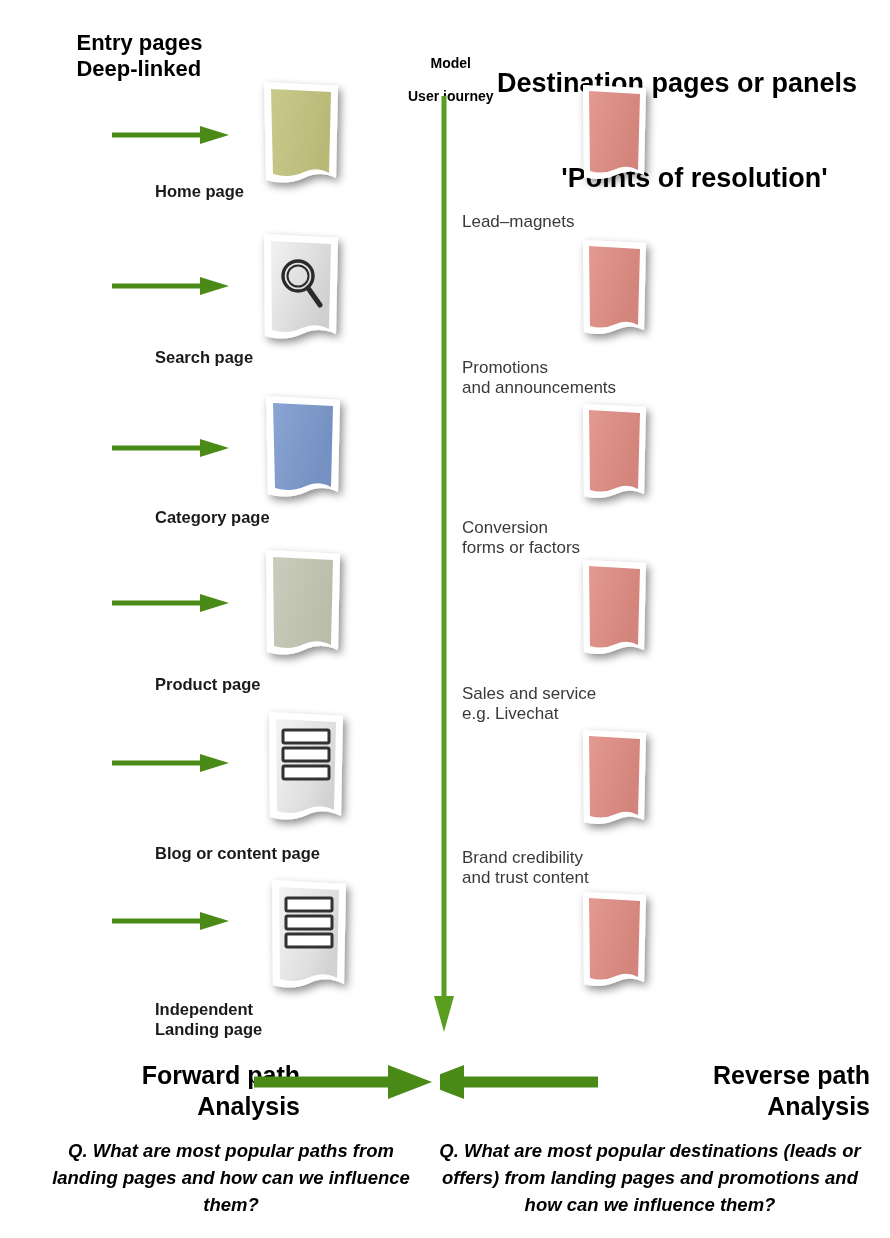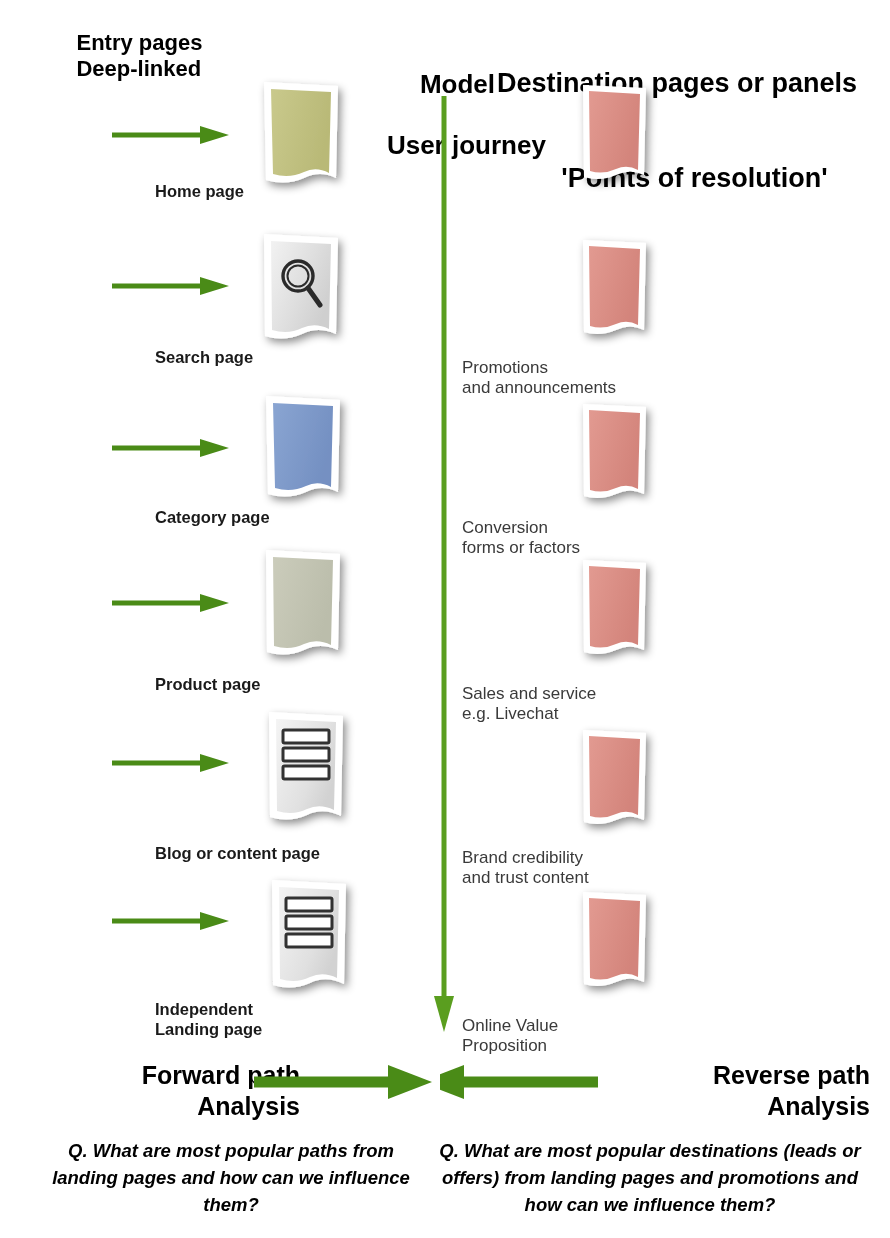--- a/index.html
+++ b/index.html
@@ -39,21 +39,21 @@
     top: 4px;
     font-size: 27px;
     text-align: center;
     width: 420px;
   }
   #hdr-dest .l1 { display: block; text-align: left; }
   #hdr-dest .l2 { display: block; text-align: center; width: 395px; }
   #hdr-model {
     left: 358px;
     top: 38px;
-    font-size: 26px;
+    font-size: 14px;
     width: 170px;
     text-align: center;
   }
   .arrow-h {
     position: absolute;
     left: 112px;
     width: 118px;
     height: 22px;
   }
   .arrow-h svg { display: block; }
@@ -341,20 +341,21 @@
           <stop offset="0%" stop-color="#e29a91"></stop>
             <stop offset="100%" stop-color="#d3847b"></stop>
         </linearGradient>
       </defs>
       <g filter="url(#rs1)">
         <path d="M11,2 L74,5 L72,92 Q58,85 44,92 Q28,99 12,94 Z" fill="#ffffff"></path>
         <path d="M17,8 L68,11 L66,87 Q55,81 44,86 Q31,92 18,88 Z" fill="url(#gRed)"></path>
       </g>
     </svg>
   </div>
+  <div class="lbl lbl-right" style="top:212px; white-space:pre-line;">Lead–magnets</div>
 
   <div class="doc-wrap-r" style="left:572px; top:238px;">
     <svg width="82" height="104" viewBox="0 0 82 104">
       <defs>
           <filter id="rs2" x="-35%" y="-35%" width="180%" height="180%">
             <feDropShadow dx="3" dy="4" stdDeviation="4" flood-color="#000" flood-opacity="0.45"></feDropShadow>
           </filter>
         </defs>
       <g filter="url(#rs2)">
         <path d="M11,2 L74,5 L72,92 Q58,85 44,92 Q28,99 12,94 Z" fill="#ffffff"></path>
@@ -419,22 +420,20 @@
           <filter id="rs6" x="-35%" y="-35%" width="180%" height="180%">
             <feDropShadow dx="3" dy="4" stdDeviation="4" flood-color="#000" flood-opacity="0.45"></feDropShadow>
           </filter>
         </defs>
       <g filter="url(#rs6)">
         <path d="M11,2 L74,5 L72,92 Q58,85 44,92 Q28,99 12,94 Z" fill="#ffffff"></path>
         <path d="M17,8 L68,11 L66,87 Q55,81 44,86 Q31,92 18,88 Z" fill="url(#gRed)"></path>
       </g>
     </svg>
   </div>
-  <div class="lbl lbl-right" style="top:1016px; white-space:pre-line;">Online Value
-Proposition</div>
 
   <div class="bottom-title" id="fwd-title">
     <span>Forward path</span><br>
     <span>Analysis</span>
   </div>
 
   <div class="bottom-title" id="rev-title">
     <span>Reverse path</span><br>
     <span>Analysis</span>
   </div>

